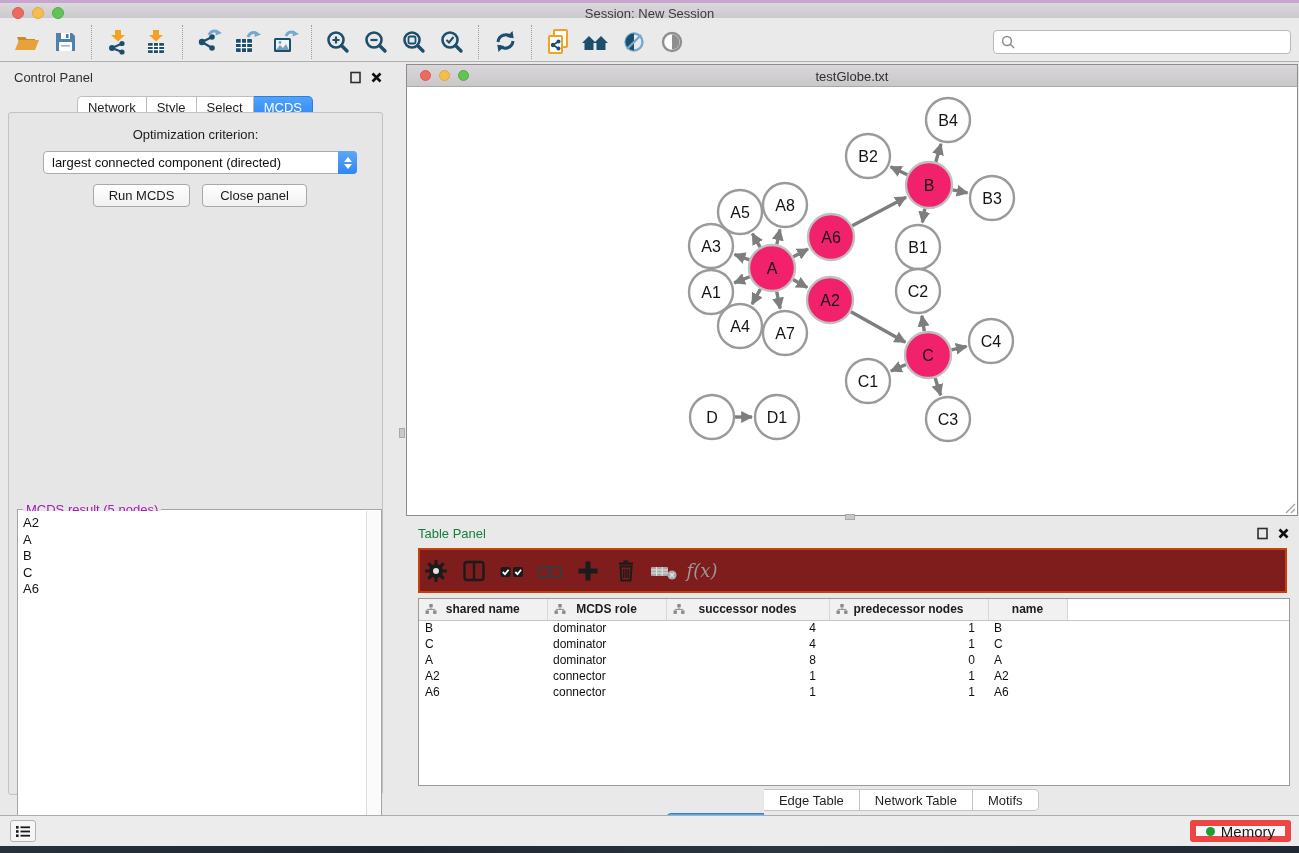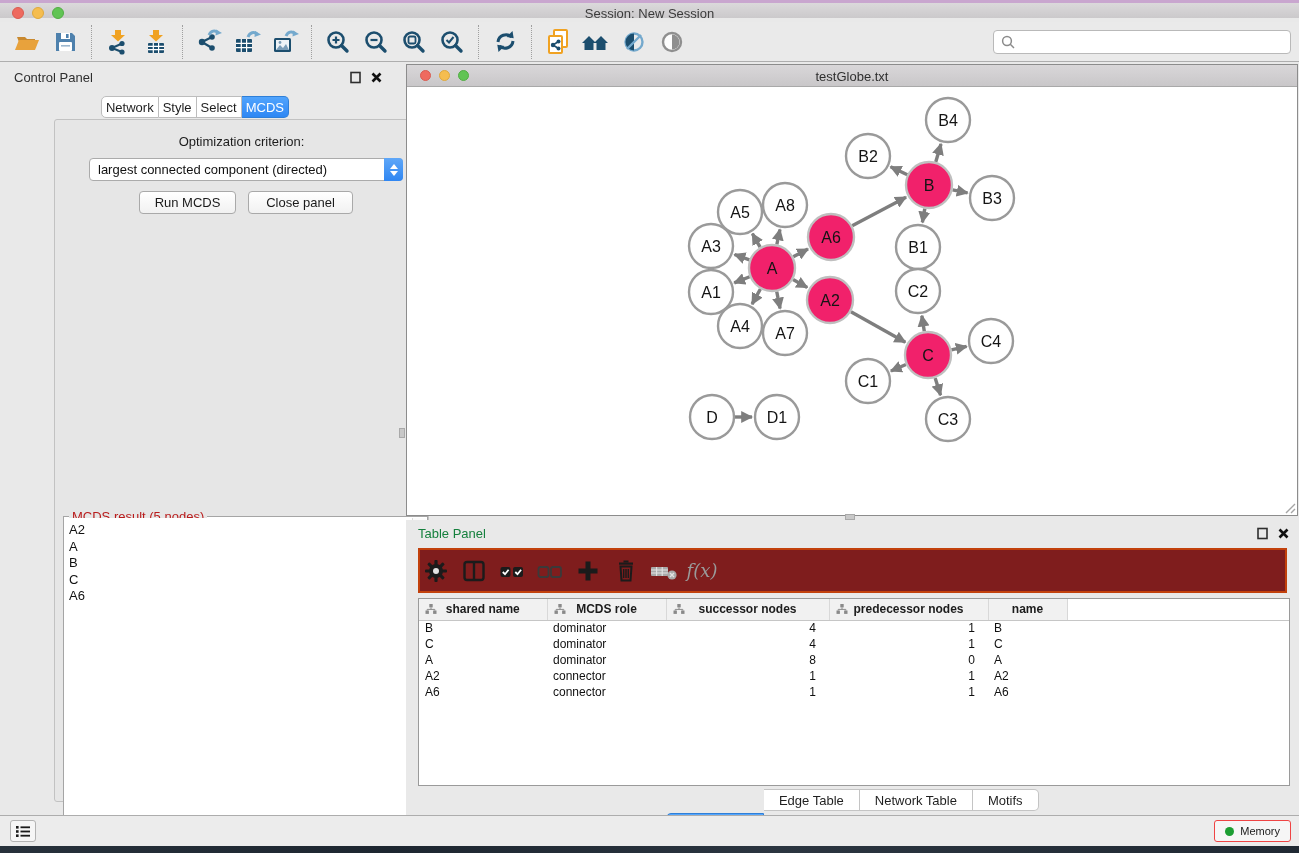--- a/index.html
+++ b/index.html
@@ -28,42 +28,42 @@
     border:1px solid #b9b9b9; border-radius:4px; display:flex; align-items:center; padding:0 7px; }
   #search-wrap input { border:none; outline:none; flex:1; font-size:13px; font-family:inherit; background:transparent; margin-left:5px; }
 
   
   #control-panel { position:absolute; left:0; top:62px; width:390px; height:753px; background:#e9e9e9; }
   #cp-header { position:absolute; left:0; top:0; width:100%; height:30px; }
   #cp-title { position:absolute; left:14px; top:8px; font-size:13px; color:#2e2e2e; }
   .panel-btns { position:absolute; top:9px; display:flex; gap:10px; align-items:center; }
   #cp-header .panel-btns { right:8px; }
   #cp-tabs { position:absolute; left:0; top:34px; width:100%; display:flex; justify-content:center; }
-  .cp-tab { height:22px; padding:0 4px; background:#fff; border:1px solid #bdbdbd; border-left:none;
+  .cp-tab { height:22px; padding:0 10px; background:#fff; border:1px solid #bdbdbd; border-left:none;
     font-size:13px; color:#1f1f1f; display:flex; align-items:center; }
   .cp-tab:first-child { border-left:1px solid #bdbdbd; border-radius:5px 0 0 5px; }
   .cp-tab:last-child { border-radius:0 5px 5px 0; }
   .cp-tab.active { background:linear-gradient(#51a4fd,#2e87f4); border-color:#2e7fd8; color:#fff; }
-  #cp-content { position:absolute; left:8px; top:57px; width:375px; height:683px;
-    background:#e6e6e6; border:1px solid #c2c2c2; border-radius:3px;margin-left:46px; }
+  #cp-content { position:absolute; left:8px; top:50px; width:375px; height:683px;
+    background:#e6e6e6; border:1px solid #c2c2c2; border-radius:3px; }
   #opt-label { position:absolute; left:0; right:0; top:14px; text-align:center; font-size:13px; color:#1c1c1c; }
   #opt-select { position:absolute; left:34px; top:38px; width:314px; height:23px; background:#fff;
     border:1px solid #ababab; border-radius:4px; display:flex; align-items:center; }
   #opt-select .val { flex:1; font-size:13px; color:#111; padding-left:8px; white-space:nowrap; overflow:hidden; }
   #opt-select .stepper { width:19px; height:23px; margin:-1px -1px -1px 0; border-radius:0 4px 4px 0;
     background:linear-gradient(#5fa7f8,#2f86f2); display:flex; flex-direction:column; align-items:center; justify-content:center; gap:2px; }
   .chev-up { width:0;height:0;border-left:4px solid transparent;border-right:4px solid transparent;border-bottom:5px solid #fff; }
   .chev-dn { width:0;height:0;border-left:4px solid transparent;border-right:4px solid transparent;border-top:5px solid #fff; }
   .push-btn { position:absolute; top:71px; height:23px; background:linear-gradient(#ffffff,#f1f1f1);
     border:1px solid #a9a9a9; border-radius:4px; font-size:13px; color:#1a1a1a;
     display:flex; align-items:center; justify-content:center; }
   #run-btn { left:84px; width:97px; }
   #closepanel-btn { left:193px; width:105px; }
   #result-group { position:absolute; left:8px; top:396px; width:365px; height:339px; border:1px solid #a5a5a5; background:#fff; }
-  #result-legend { position:absolute; left:5px; top:-8px; background:#e6e6e6; padding:0 3px; font-size:13px; color:#b91c1c; }
+  #result-legend { position:absolute; left:5px; top:-8px; background:#e6e6e6; padding:0 3px; font-size:13px; color:#a21caf; }
   #result-list { position:absolute; inset:1px 15px 1px 1px; background:#fff; padding-top:4px; }
   .result-item { font-size:13px; color:#111; line-height:16.5px; padding-left:4px; }
   #result-scroll { position:absolute; top:1px; right:1px; bottom:1px; width:14px; background:#fbfbfb; border-left:1px solid #dcdcdc; }
 
   
   #net-window { position:absolute; left:406px; top:64px; width:892px; height:452px; border:1px solid #8c8c8c; background:#fff; }
   #net-titlebar { position:absolute; left:0; top:0; width:100%; height:22px; background:linear-gradient(#d9d7d9,#c9c7c9); border-bottom:1px solid #a9a9a9; }
   #net-titlebar .lights { left:13px; top:5px; }
   #net-titlebar .light { width:11px; height:11px; }
   #net-titlebar .title { position:absolute; left:0; right:0; top:4px; text-align:center; font-size:13px; color:#2f2f2f; }
@@ -94,21 +94,21 @@
     font-size:13px; color:#1f1f1f; display:flex; align-items:center; }
   .bt-tab:first-child { border-left:1px solid #c4c4c4; border-radius:5px 0 0 5px;margin-top:24px; }
   .bt-tab:last-child { border-radius:0 5px 5px 0; }
   .bt-tab.active { background:linear-gradient(#55a6fd,#2f88f4); border-color:#2e7fd8; color:#fff; }
 
   
   #statusbar { position:absolute; left:0; top:815px; width:1299px; height:31px; background:#ececec; border-top:1px solid #adadad; }
   #status-list-btn { position:absolute; left:10px; top:4px; width:26px; height:22px; background:#f6f6f6;
     border:1px solid #b3b3b3; border-radius:3px; display:flex; align-items:center; justify-content:center; }
   #memory-btn { position:absolute; right:8px; top:4px; height:22px; padding:0 10px; background:#f6f6f6;
-    border:1px solid #ef4444; border-radius:3px; display:flex; align-items:center; gap:6px; font-size:11px; color:#1a1a1a; }
+    border:6px solid #ef4444; border-radius:3px; display:flex; align-items:center; gap:6px; font-size:15px; color:#1a1a1a; }
   #memory-dot { width:9px; height:9px; border-radius:50%; background:#1d9e33; }
   #bottom-strip { position:absolute; left:0; top:846px; width:1299px; height:7px;
     background:linear-gradient(90deg,#27313b,#1d2630 30%,#2b3540 60%,#202933); }
 </style>
 </head>
 <body>
 
 <div id="app">
 
   <div id="top-strip"></div>

